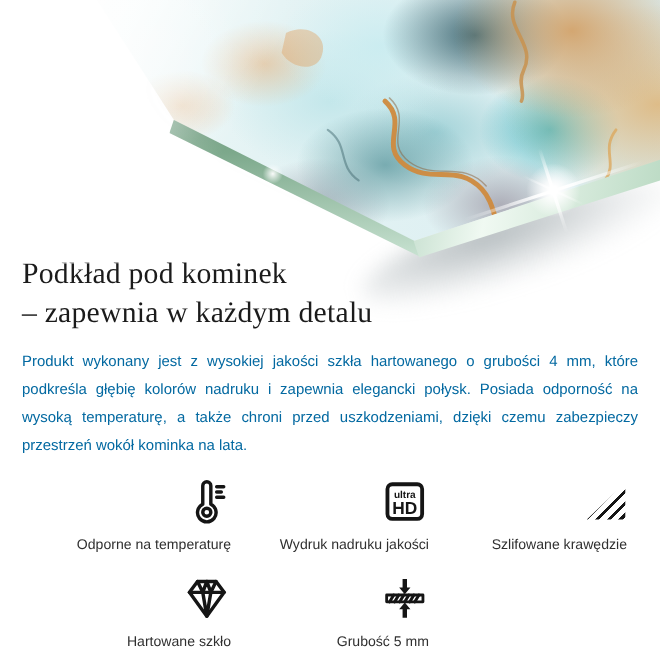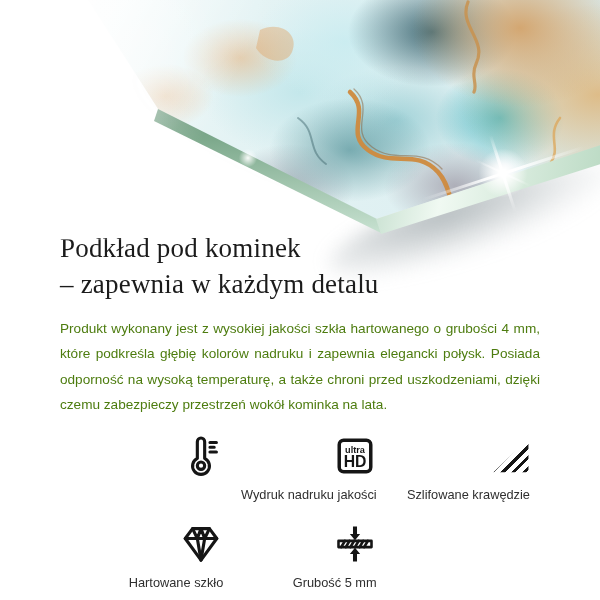--- a/index.html
+++ b/index.html
@@ -46,25 +46,25 @@
   .glow{left:-28px;top:-28px;width:56px;height:56px;border-radius:50%;
     background:radial-gradient(circle,rgba(255,255,255,1) 0 10%,rgba(255,255,255,.8) 24%,rgba(255,255,255,0) 62%);}
   .ray{background:linear-gradient(90deg,rgba(255,255,255,0),#fff 44% 56%,rgba(255,255,255,0));border-radius:2px;}
   .ray1{left:-85px;top:-1.5px;width:170px;height:3px;transform:rotate(-18deg);}
   .ray2{left:-40px;top:-1px;width:80px;height:2.5px;transform:rotate(72deg);}
   .ray3{left:-30px;top:-1px;width:60px;height:2px;transform:rotate(25deg);opacity:.7;}
   .glint{position:absolute;left:238px;top:148px;width:20px;height:20px;border-radius:50%;
     background:radial-gradient(circle,rgba(255,255,255,.95),rgba(255,255,255,0) 65%);}
 
   
-  .content{padding:0 60px;}
+  .content{padding:0 20px;}
   h1{margin:2px 0 0;font-family:"Liberation Serif","DejaVu Serif",serif;font-weight:400;
     font-size:27px;line-height:36px;color:#1b1b1b;letter-spacing:.2px;}
   h1 span{display:block;}
-  .desc{margin:14px 0 0;font-size:13.6px;line-height:25.4px;color:#4d7c0f;text-align:justify;}
+  .desc{margin:14px 0 0;font-size:13.6px;line-height:25.4px;color:#0369a1;text-align:justify;}
 
   
   .features{margin:15px 10px 0;display:grid;grid-template-columns:repeat(3,1fr);row-gap:19px;}
   .feature{display:flex;flex-direction:column;align-items:flex-end;}
   .icon-box{height:46px;display:flex;align-items:center;justify-content:center;}
   .feature .label{margin-top:8px;font-size:12.8px;color:#2f2f2f;white-space:nowrap;}
   .stripes{width:38px;height:36px;clip-path:polygon(4% 96%,96% 4%,96% 96%);
     background:repeating-linear-gradient(135deg,#151515 0 3px,rgba(0,0,0,0) 3px 7.6px);}
   svg.fi{stroke:#151515;fill:none;stroke-width:1.7;stroke-linecap:round;stroke-linejoin:round;}
   svg.fi text{stroke:none;fill:#151515;font-family:"Liberation Sans","DejaVu Sans",sans-serif;font-weight:bold;}
@@ -111,20 +111,21 @@
     <div class="features">
 
       <div class="feature">
         <div class="icon-box">
           <svg class="fi" width="44" height="44" viewBox="0 0 24 24">
             <path d="M12 2.2c1.1 0 2 .9 2 2v9.1a4.6 4.6 0 1 1-4 0V4.2c0-1.1.9-2 2-2z"></path>
             <circle cx="12" cy="17.3" r="2"></circle>
             <path d="M16.9 4.6h3.5M16.9 7.2h2.3M16.9 9.8h3.5"></path>
           </svg>
         </div>
+        <div class="label">Odporne na temperaturę</div>
       </div>
 
       <div class="feature">
         <div class="icon-box">
           <svg class="fi" width="44" height="44" viewBox="0 0 24 24">
             <rect x="3.4" y="3.4" width="17.2" height="17.2" rx="2.4" stroke-width="1.9"></rect>
             <text x="12" y="10.4" font-size="5" text-anchor="middle">ultra</text>
             <text x="12" y="18.2" font-size="8.6" text-anchor="middle">HD</text>
           </svg>
         </div>

